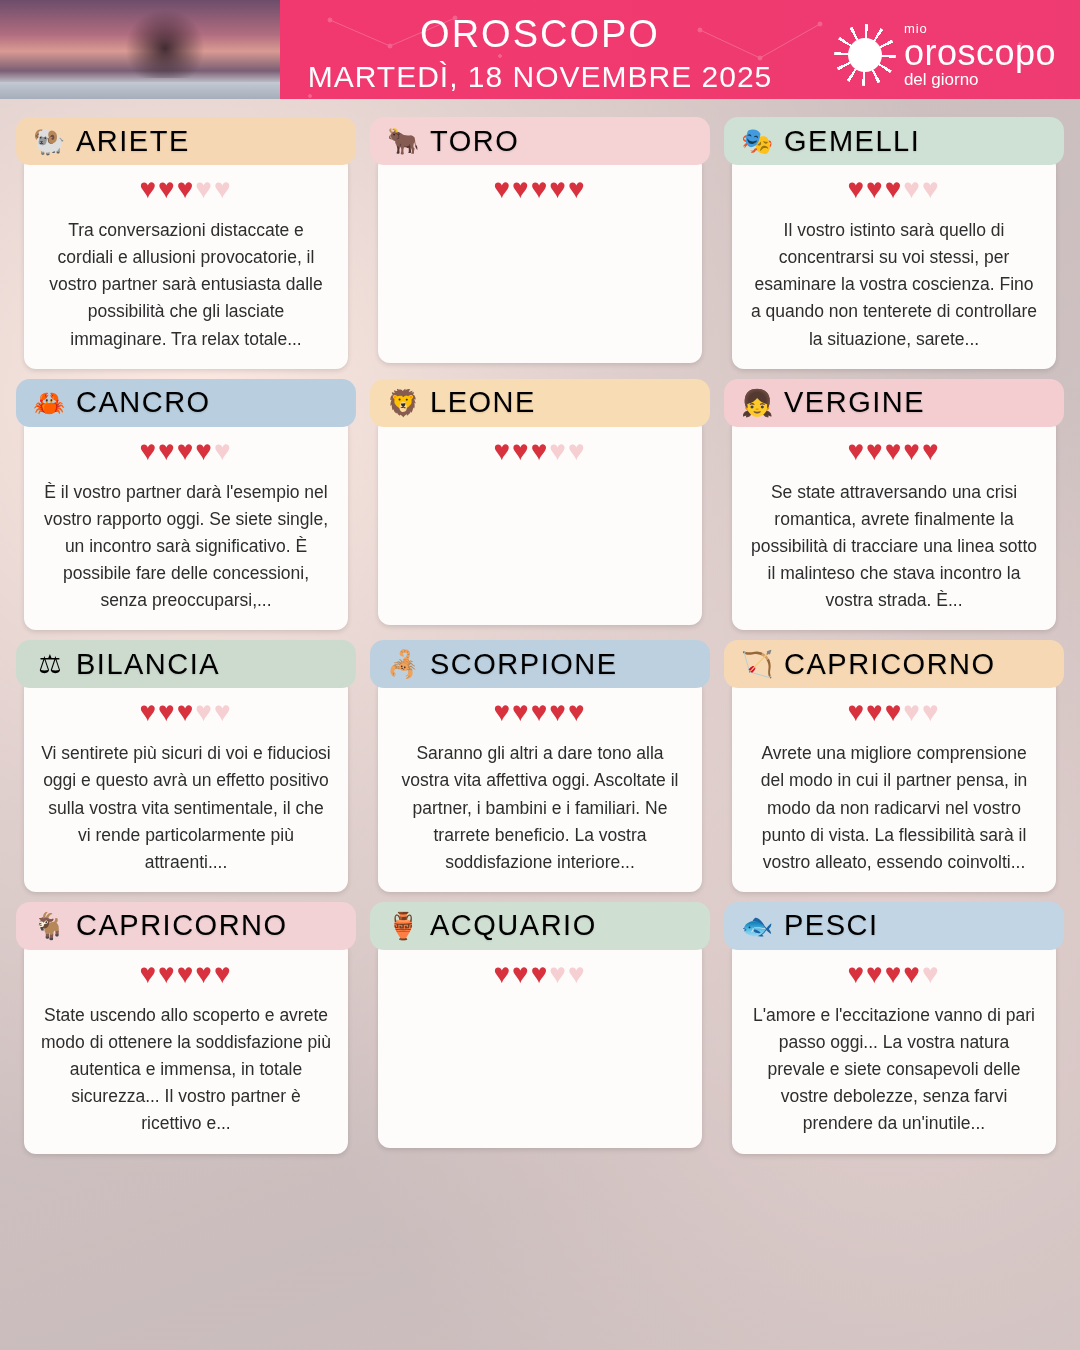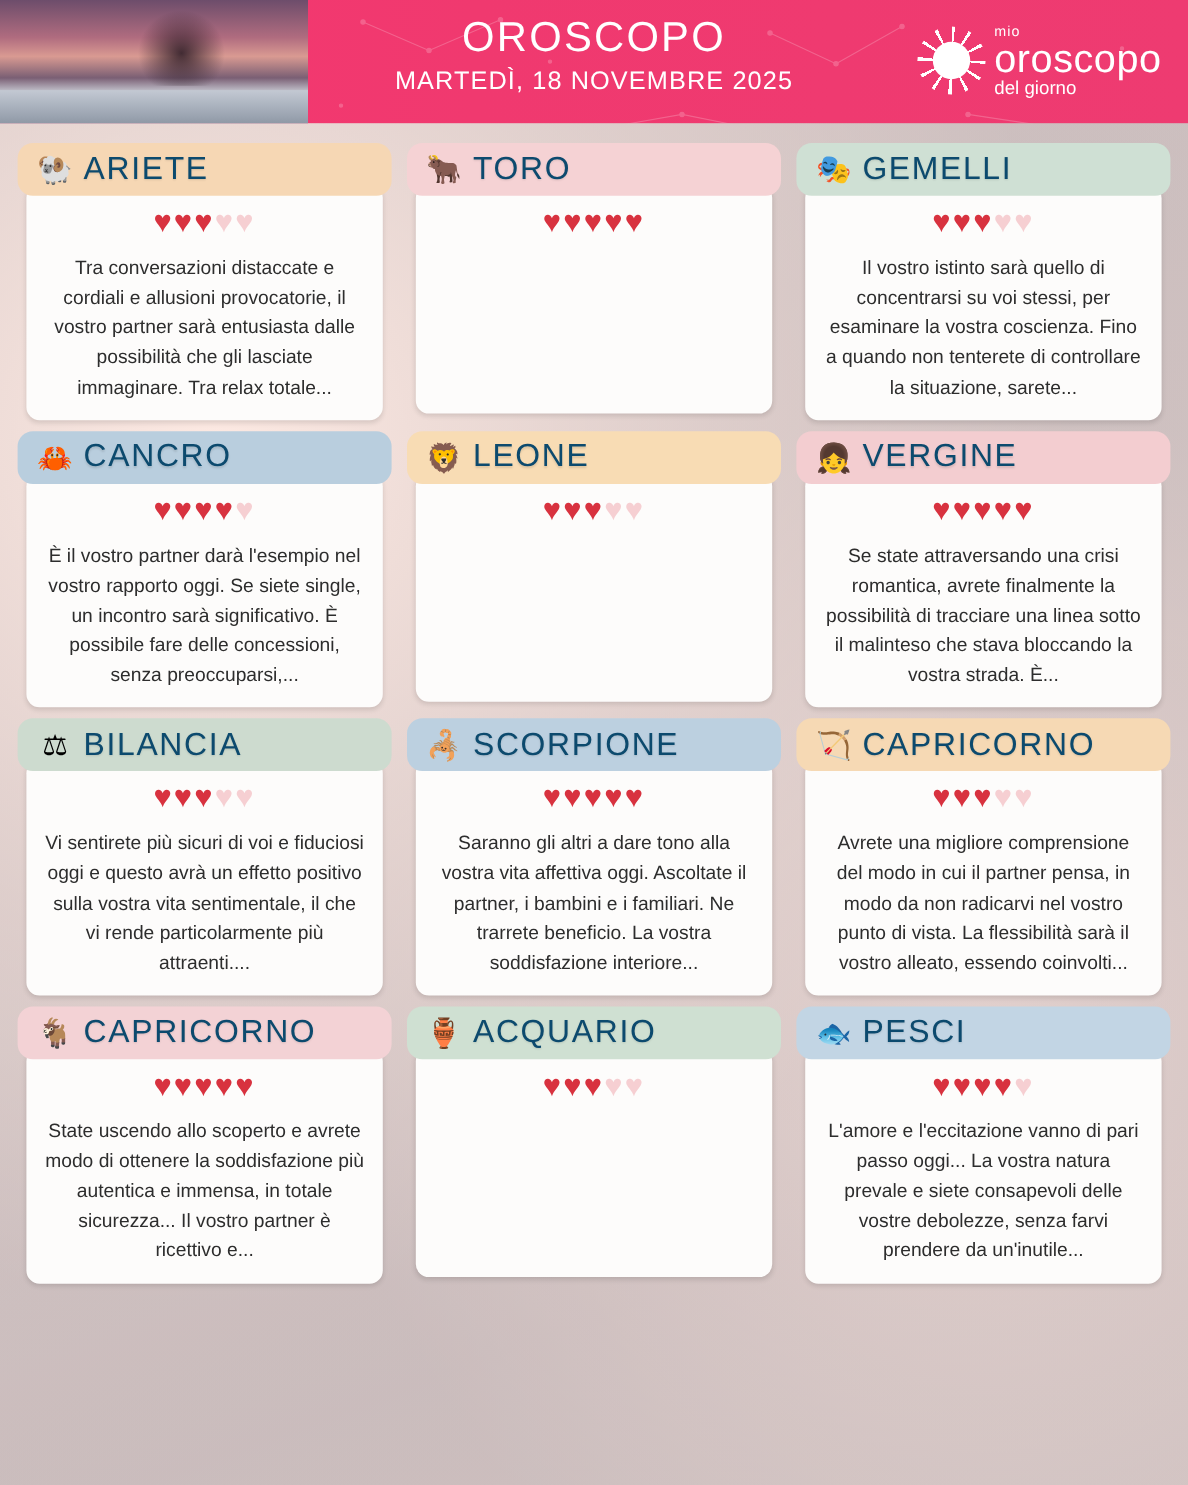--- a/index.html
+++ b/index.html
@@ -19,21 +19,21 @@
     inset: 0;
     background:
       radial-gradient(circle at 18% 30%, rgba(255,235,228,0.95) 0%, rgba(232,214,210,0.6) 35%, rgba(205,190,190,0.35) 60%),
       radial-gradient(circle at 82% 70%, rgba(240,220,215,0.9) 0%, rgba(200,185,185,0.45) 45%),
       linear-gradient(160deg, #dcd2d0 0%, #cfc4c4 30%, #d8cccb 55%, #c9bdbe 80%, #d6cbc9 100%);
     filter: blur(0.5px);
   }
 
   .header {
     position: relative;
-    height: 112px;
+    height: 99px;
     background: linear-gradient(90deg, #f5376f 0%, #f0396f 40%, #ee3b71 100%);
     overflow: hidden;
   }
   .header .stars {
     position: absolute; inset: 0;
     opacity: .35;
   }
   .header-photo {
     position: absolute;
     left: 0; top: 0;
@@ -60,21 +60,21 @@
     text-align: center;
     color: #fff;
   }
   .header-title {
     font-size: 38px;
     letter-spacing: 2px;
     font-weight: normal;
     line-height: 1.1;
   }
   .header-sub {
-    font-size: 23px;
+    font-size: 30px;
     letter-spacing: 1px;
     margin-top: 4px;
   }
   .brand {
     position: absolute;
     right: 24px;
     top: 22px;
     display: flex;
     align-items: center;
     color: #fff;
@@ -133,21 +133,21 @@
   .sign-icon {
     width: 40px; height: 36px;
     margin-right: 6px;
     display: flex;
     align-items: center;
     justify-content: center;
     font-size: 26px;
     line-height: 1;
   }
   .sign-name {
-    color: #0c4a6e;
+    color: #000000;
     font-size: 29px;
     letter-spacing: 1.5px;
     text-shadow: 0 1px 2px rgba(0,0,0,0.12);
     text-align: right;
   }
   .sign-card {
     margin: -10px 8px 0 8px;
     background: #fdfcfb;
     border-radius: 12px;
     box-shadow: 0 2px 5px rgba(0,0,0,0.12);
@@ -270,21 +270,21 @@
         <div class="hearts"><span class="heart-full">♥</span><span class="heart-full">♥</span><span class="heart-full">♥</span><span class="heart-empty">♥</span><span class="heart-empty">♥</span></div>
       </div>
     </div>
     <div class="sign">
       <div class="sign-header" style="background: rgb(243, 205, 208);">
         <span class="sign-icon">👧</span>
         <span class="sign-name">VERGINE</span>
       </div>
       <div class="sign-card">
         <div class="hearts"><span class="heart-full">♥</span><span class="heart-full">♥</span><span class="heart-full">♥</span><span class="heart-full">♥</span><span class="heart-full">♥</span></div>
-        <div class="sign-text">Se state attraversando una crisi romantica, avrete finalmente la possibilità di tracciare una linea sotto il malinteso che stava bloccando la vostra strada. È...</div>
+        <div class="sign-text">Se state attraversando una crisi romantica, avrete finalmente la possibilità di tracciare una linea sotto il malinteso che stava incontro la vostra strada. È...</div>
       </div>
     </div>
     <div class="sign">
       <div class="sign-header" style="background: rgb(205, 219, 207);">
         <span class="sign-icon">⚖</span>
         <span class="sign-name">BILANCIA</span>
       </div>
       <div class="sign-card">
         <div class="hearts"><span class="heart-full">♥</span><span class="heart-full">♥</span><span class="heart-full">♥</span><span class="heart-empty">♥</span><span class="heart-empty">♥</span></div>
         <div class="sign-text">Vi sentirete più sicuri di voi e fiduciosi oggi e questo avrà un effetto positivo sulla vostra vita sentimentale, il che vi rende particolarmente più attraenti....</div>

